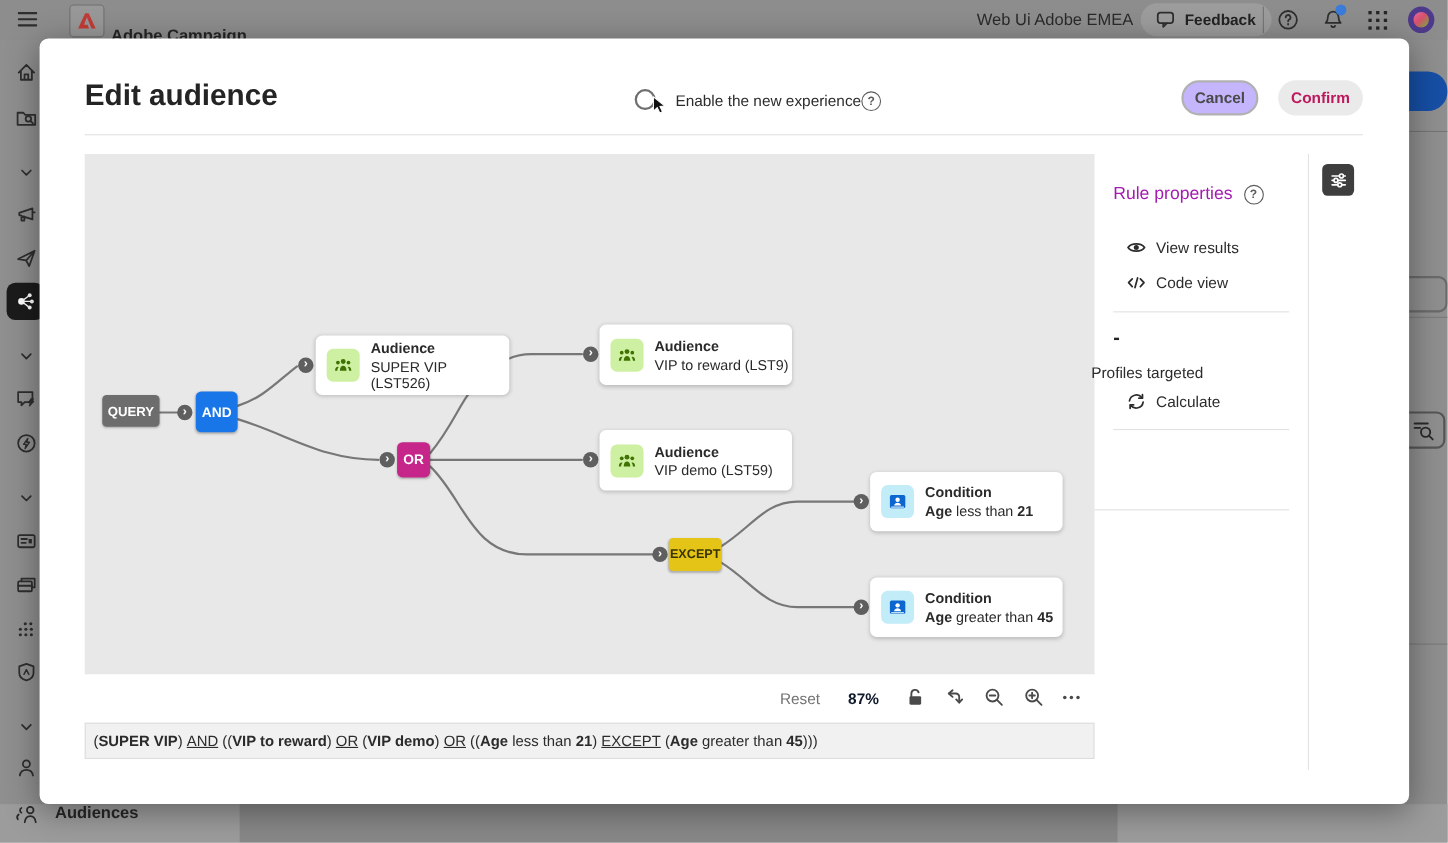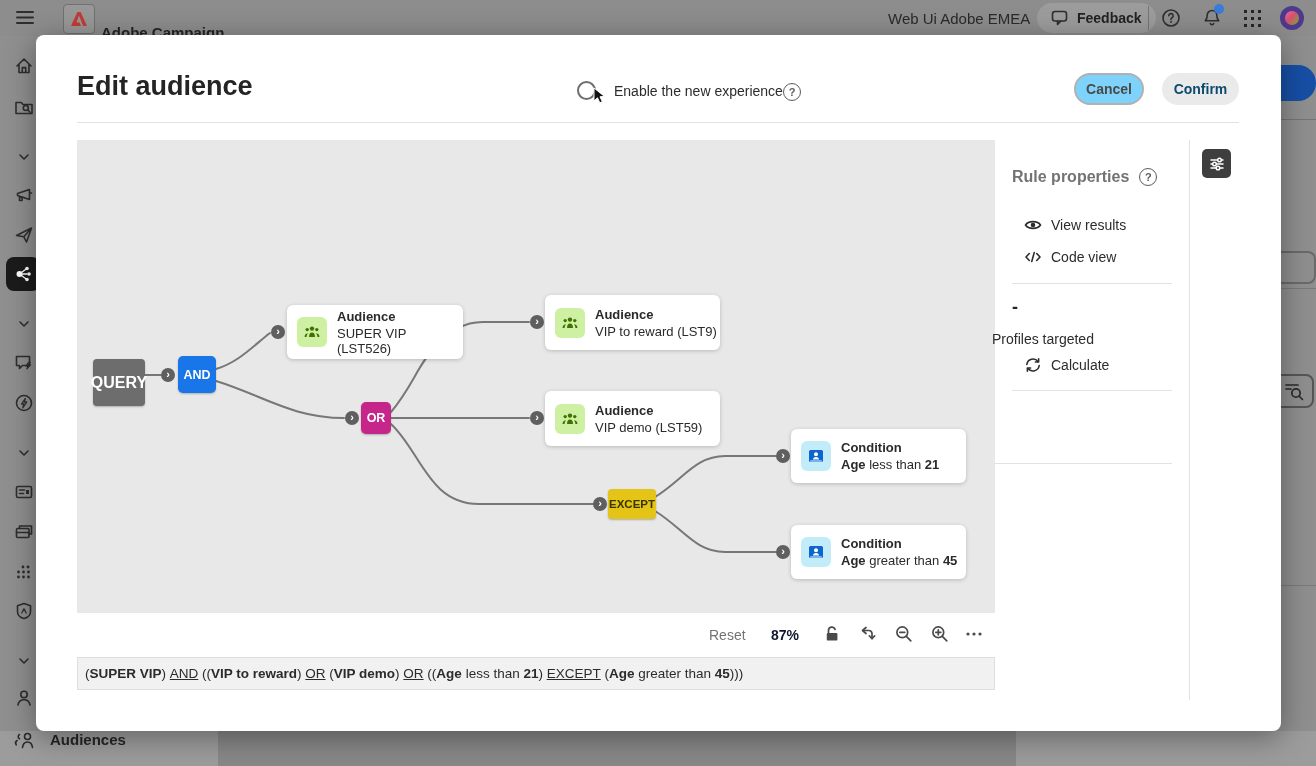--- a/index.html
+++ b/index.html
@@ -29,24 +29,24 @@
   
   .modal{position:absolute;left:36px;top:35px;width:1245px;height:696px;background:#fff;border-radius:8px;
          box-shadow:0 6px 30px rgba(0,0,0,.38)}
   .m-title{font-size:27px;font-weight:700;color:#242424}
   .hdiv{background:#e2e2e2;height:1px}
   .toggle{width:34px;height:19px;border-radius:10px;background:#c9c9c9;position:relative}
   .toggle .knob{position:absolute;left:-1px;top:-1px;width:19px;height:19px;border-radius:50%;
                 background:#fff;border:2px solid #6e6e6e;box-sizing:border-box}
   .help-ic{width:16px;height:16px;border-radius:50%;border:1.4px solid #5c5c5c;color:#5c5c5c;
            font-size:11px;font-weight:700;display:flex;align-items:center;justify-content:center}
-  .btn-cancel{width:70px;height:32px;border-radius:16px;border:2px solid #b1b1b1;background:#7dd3fc;
+  .btn-cancel{width:70px;height:32px;border-radius:16px;border:2px solid #b1b1b1;background:#c4b5fd;
               font-size:14px;font-weight:700;color:#4a4a4a;display:flex;align-items:center;justify-content:center}
   .btn-confirm{width:77px;height:32px;border-radius:16px;border:none;background:#eaeaea;
-               font-size:14px;font-weight:700;color:#0c4a6e;display:flex;align-items:center;justify-content:center}
+               font-size:14px;font-weight:700;color:#be185d;display:flex;align-items:center;justify-content:center}
   
   .canvas{position:absolute;left:41px;top:105px;width:918px;height:473px;background:#e8e8e8}
   .lnode{display:flex;align-items:center;justify-content:center;border-radius:5px;color:#fff;
          font-size:12.5px;font-weight:700;box-shadow:0 1px 2px rgba(0,0,0,.25)}
   .lnode.dark-text{color:#3a3500}
   .cdot{width:14px;height:14px;border-radius:50%;background:#5f5f5f;color:#fff;font-size:11px;line-height:13px;
         text-align:center;font-weight:700}
   .card{display:flex;align-items:center;gap:10px;background:#fff;border-radius:6px;padding-left:10px;
         box-shadow:0 1px 4px rgba(0,0,0,.2);box-sizing:border-box}
   .tile{width:30px;height:30px;border-radius:6px;display:flex;align-items:center;justify-content:center;flex:0 0 30px}
@@ -56,21 +56,21 @@
   .b{font-weight:700}
   .u{text-decoration:underline}
   
   .ct-txt{font-size:14px;color:#737373}
   .ct-zoom{font-size:14px;font-weight:700;color:#0f172a}
   .ct-ic svg{stroke:#4a4a4a;fill:none;stroke-width:1.7;stroke-linecap:round;stroke-linejoin:round}
   .formula{position:absolute;left:41px;top:622px;width:918px;height:33px;background:#f1f1f1;
            border:1px solid #dedede;box-sizing:border-box;display:flex;align-items:center;
            padding-left:7px;font-size:13.5px;color:#2b2b2b;white-space:pre}
   
-  .rp-title{font-size:16px;font-weight:700;color:#737373}
+  .rp-title{font-size:16px;font-weight:400;color:#a21caf}
   .rp-row{display:flex;align-items:center;gap:9px;font-size:14px;color:#2c2c2c}
   .rp-row svg{stroke:#2c2c2c;fill:none;stroke-width:1.6;stroke-linecap:round;stroke-linejoin:round}
   .rp-dash{font-size:18px;font-weight:800;color:#242424}
   .rp-label{font-size:14px;color:#2c2c2c}
   .filter-btn{display:flex;align-items:center;justify-content:center;gap:8px;width:152px;height:31px;
               border-radius:8px;border:1px solid #a3a3a3;background:#fff;font-size:14px;font-weight:600;color:#2c2c2c}
   .settings-btn{width:29px;height:29px;border-radius:5px;background:#3e3e3e;display:flex;
                 align-items:center;justify-content:center}
   .vdiv{width:1px;background:#e2e2e2}
   
@@ -300,21 +300,21 @@
           <path d="M139 229 C162 222 176 206 193 193"></path>
           <path d="M139 241 C185 255 215 278 267 278"></path>
           <path d="M314 272 C336 246 342 222 358 208 C372 195 382 182 406 182 L452 182"></path>
           <path d="M314 278 H452"></path>
           <path d="M314 284 C344 312 352 364 402 364 H516"></path>
           <path d="M578 357 C606 340 618 316 648 316 H699"></path>
           <path d="M578 371 C606 388 618 412 648 412 H699"></path>
         </g>
       </svg>
 
-      <div class="lnode abs" style="left: 16px; top: 219px; width: 52px; height: 47px; font-size: 16px; border-radius: 4px; background-color: rgb(109, 109, 109);">
+      <div class="lnode abs" style="left: 16px; top: 219px; width: 52px; height: 29px; font-size: 12px; border-radius: 4px; background-color: rgb(109, 109, 109);">
           <span>QUERY</span>
         </div>
       <div class="lnode abs" style="left: 101px; top: 216px; width: 38px; height: 37px; background-color: rgb(24, 118, 232);">
           <span>AND</span>
         </div>
       <div class="lnode abs" style="left: 284px; top: 262px; width: 30px; height: 32px; background-color: rgb(198, 38, 137);">
           <span>OR</span>
         </div>
       <div class="lnode abs dark-text" style="left: 531px; top: 349px; width: 48px; height: 30px; font-size: 11.5px; border-radius: 4px; background-color: rgb(227, 196, 23);">
           <span>EXCEPT</span>

